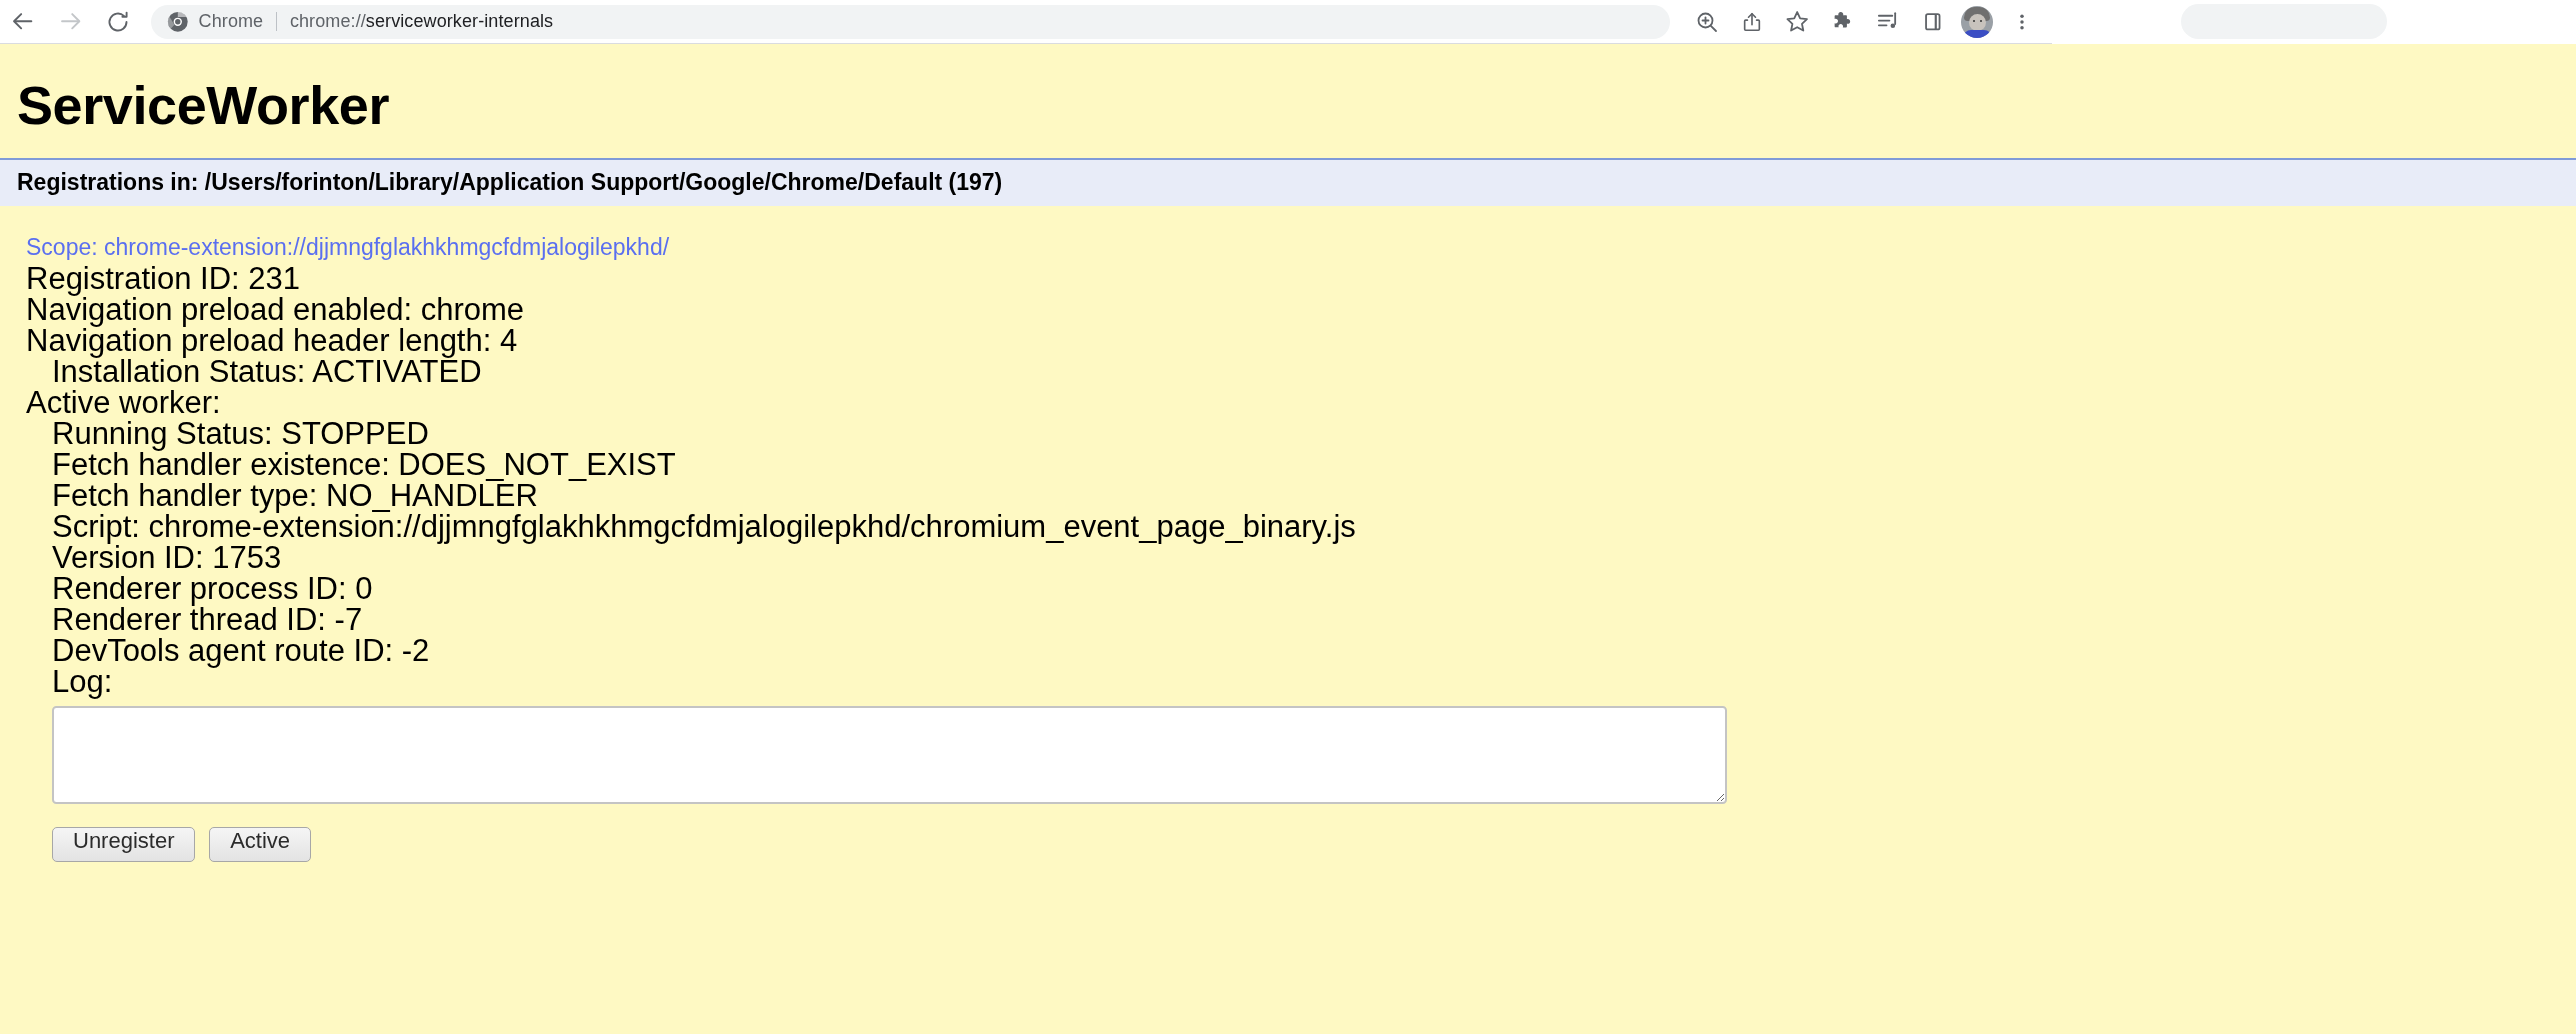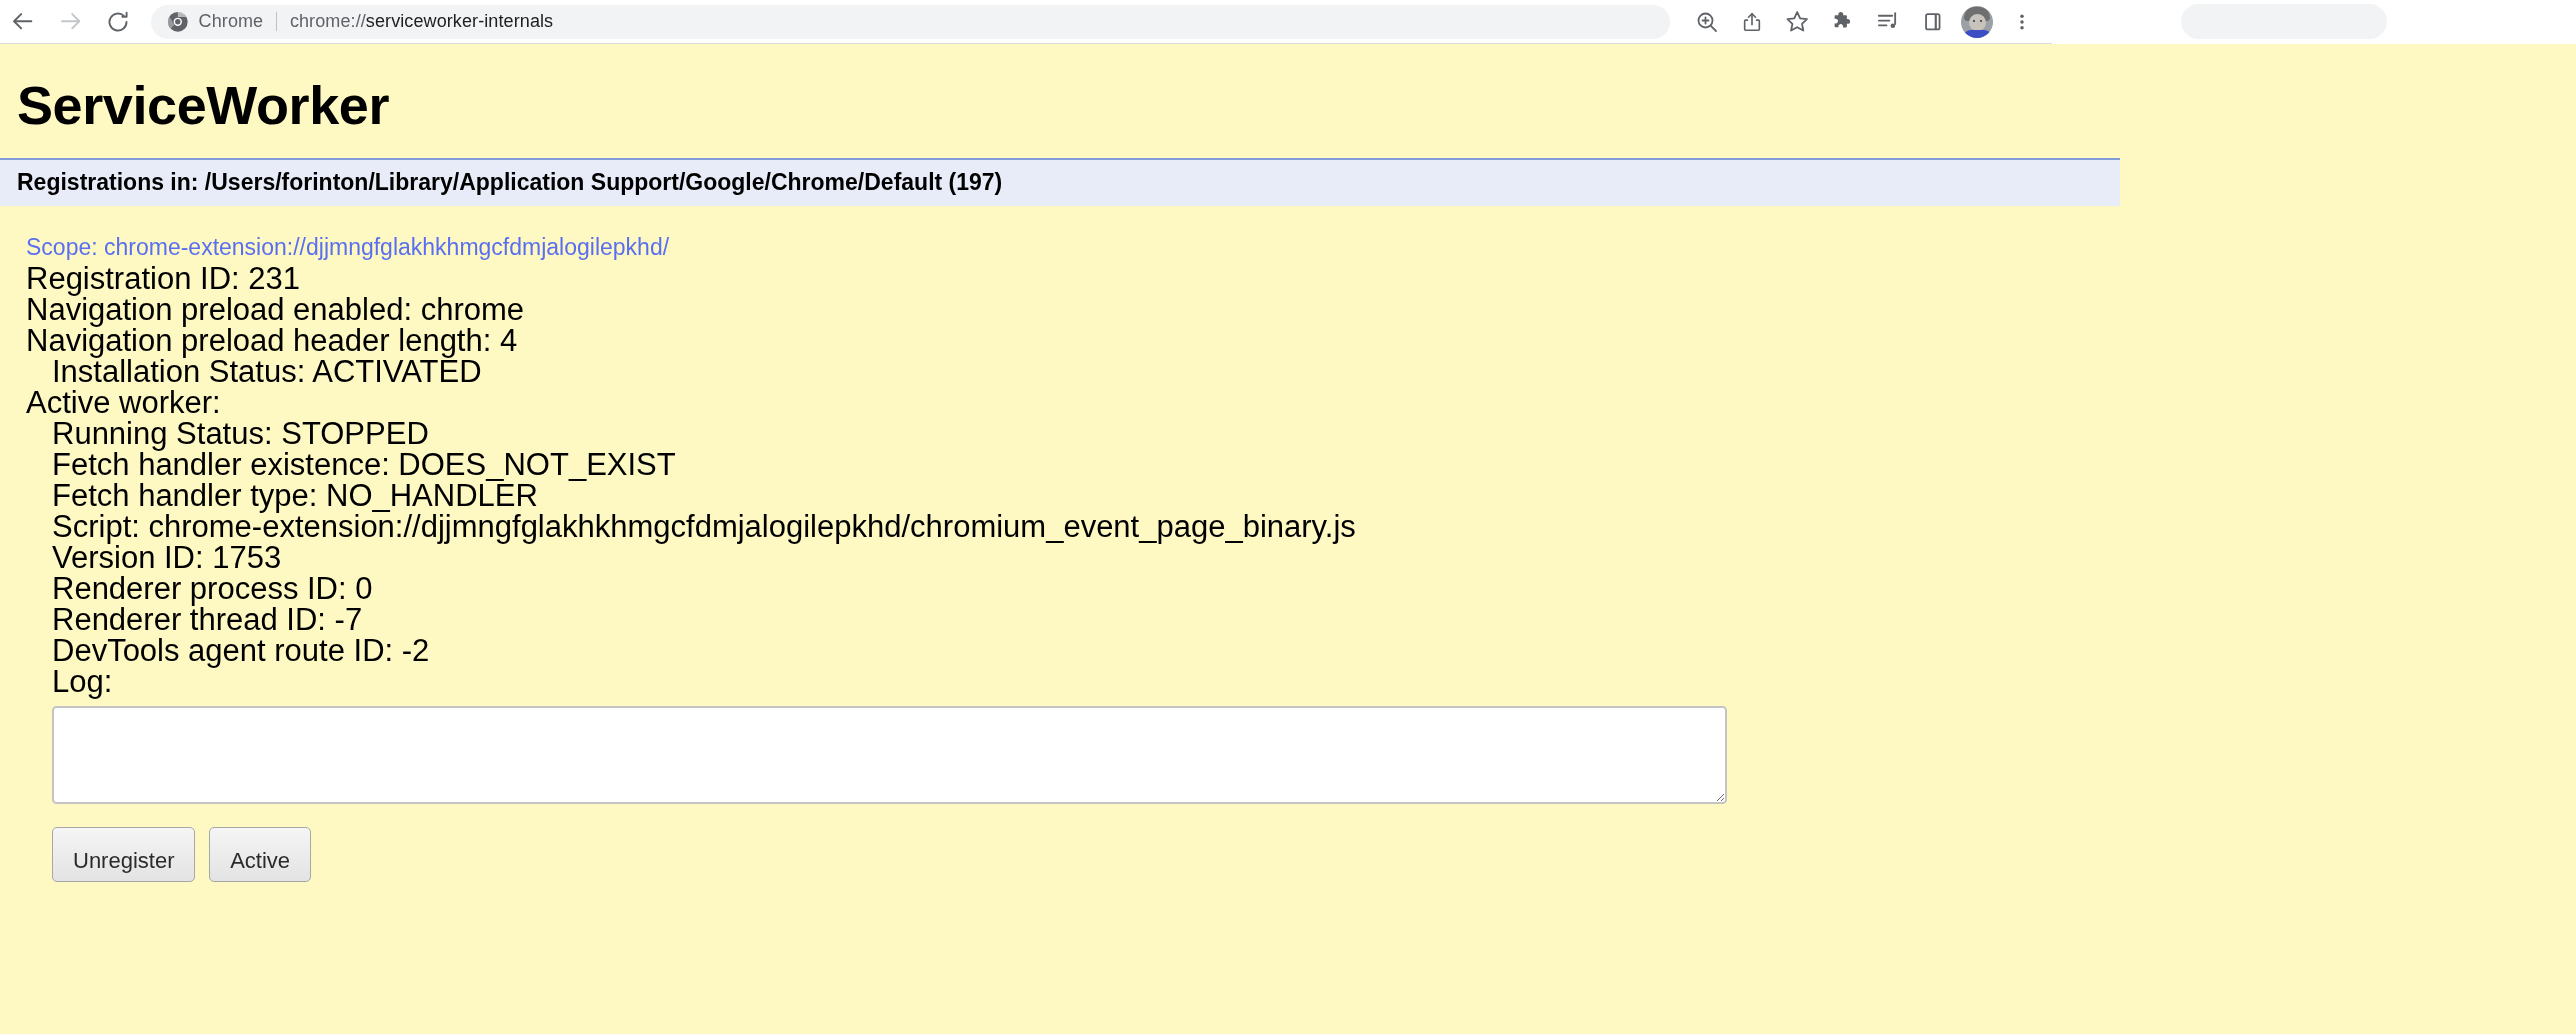--- a/index.html
+++ b/index.html
@@ -140,21 +140,21 @@
   }
   #devtools-label {
     font-size: 23px;
     color: #000000;
     margin-left: 13.7px;
     white-space: nowrap;
   }
 
   #registrations-header {
     margin-top: 26px;
-    width: 2120px;
+    width: 2576px;
     background: #e8ecf8;
     border-top: 2.9px solid #7f9bd8;
     padding: 8.6px 0 10px 17px;
   }
   #registrations-header-text {
     font-size: 23px;
     font-weight: bold;
     color: #000000;
     white-space: nowrap;
   }
@@ -203,21 +203,21 @@
     gap: 13.7px;
     margin: 23px 0 0 26px;
   }
   .sw-button {
     font-family: "Liberation Sans", sans-serif;
     font-size: 22px;
     color: #2b2b2b;
     background: linear-gradient(180deg, #f5f5f5 0%, #ececec 50%, #e3e3e3 100%);
     border: 1.4px solid #a7a7a7;
     border-radius: 5px;
-    padding: 21px 20px 8px 20px;
+    padding: 1px 20px 8px 20px;
     cursor: pointer;
     line-height: 1.1;
   }
 </style>
 </head>
 <body>
 
 <div id="browser-toolbar">
 
   <div class="nav-btn">

